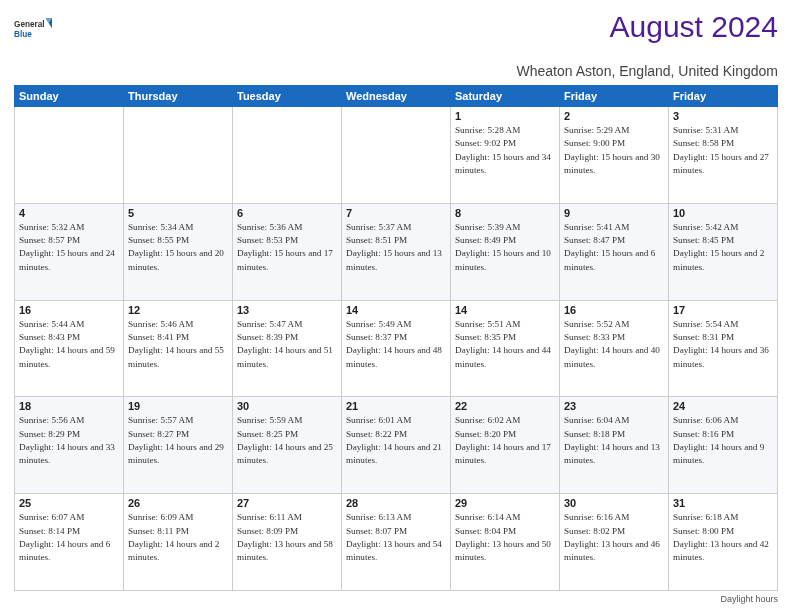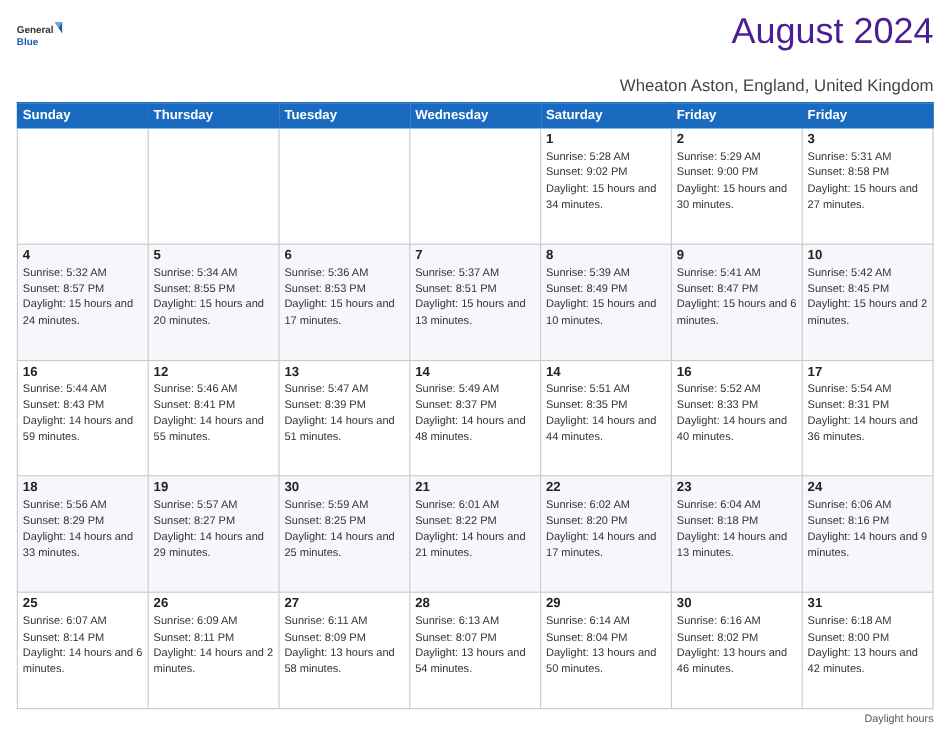--- a/index.html
+++ b/index.html
@@ -73,20 +73,21 @@
     .day-num {
       font-size: 11px;
       font-weight: bold;
       color: #222;
       display: block;
       margin-bottom: 2px;
     }
     .day-info {
       line-height: 1.45;
       color: #333;
+      font-family: Liberation Serif, serif;
     }
     .footer-note {
       font-size: 9px;
       color: #555;
       margin-top: 3px;
       text-align: right;
     }
     table {
       border-collapse: collapse;
       width: 100%;

